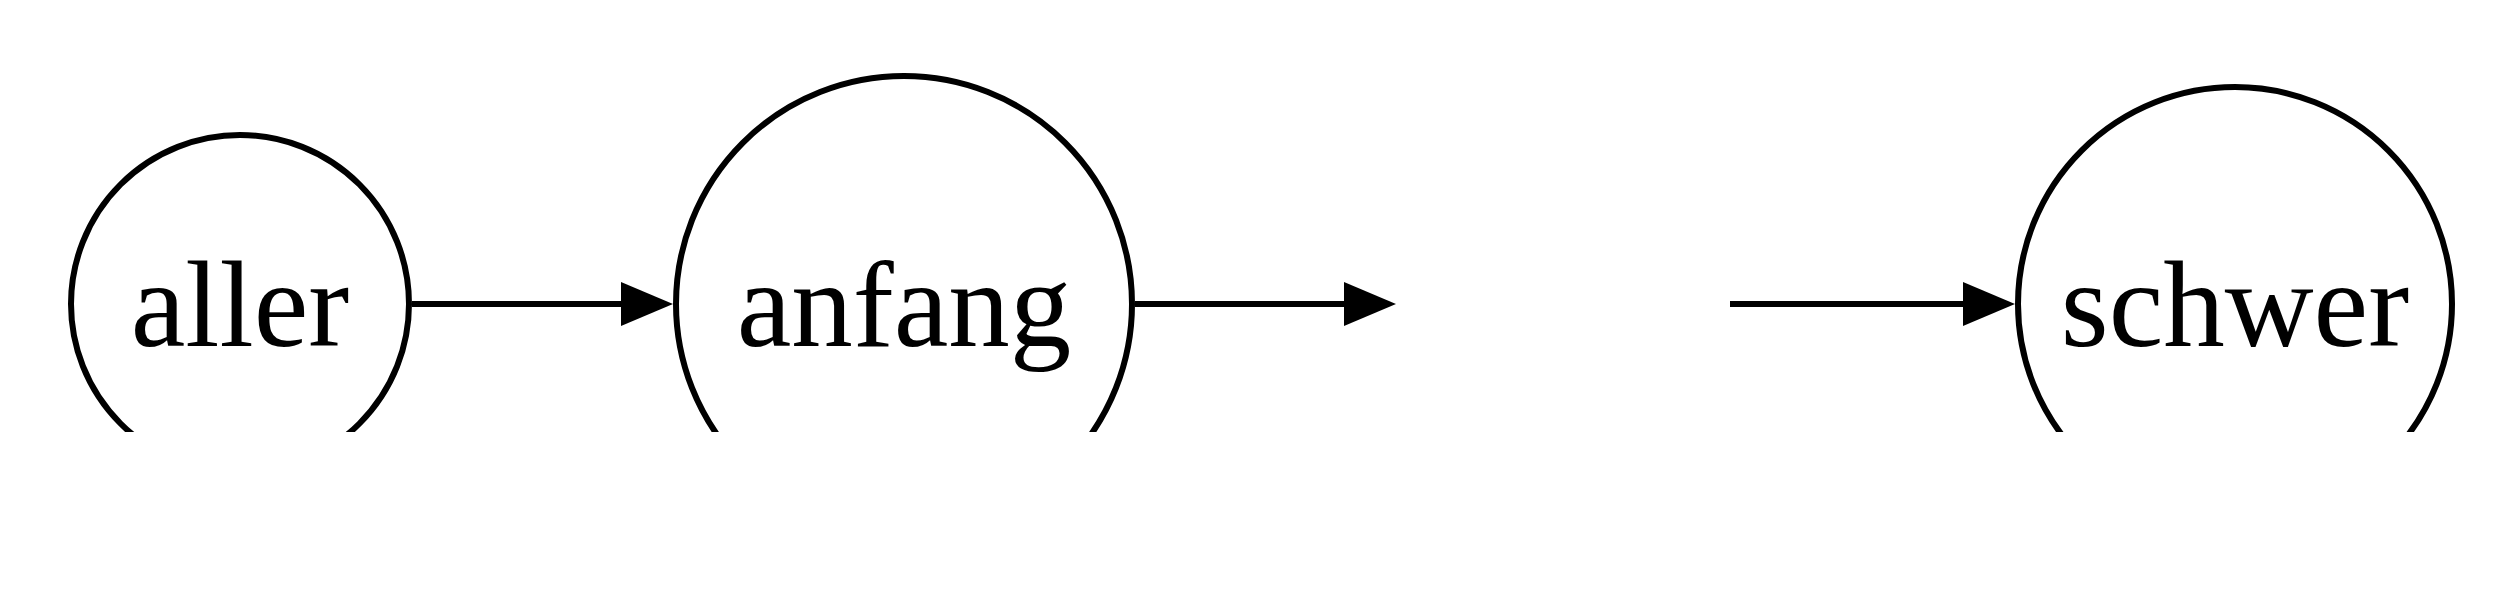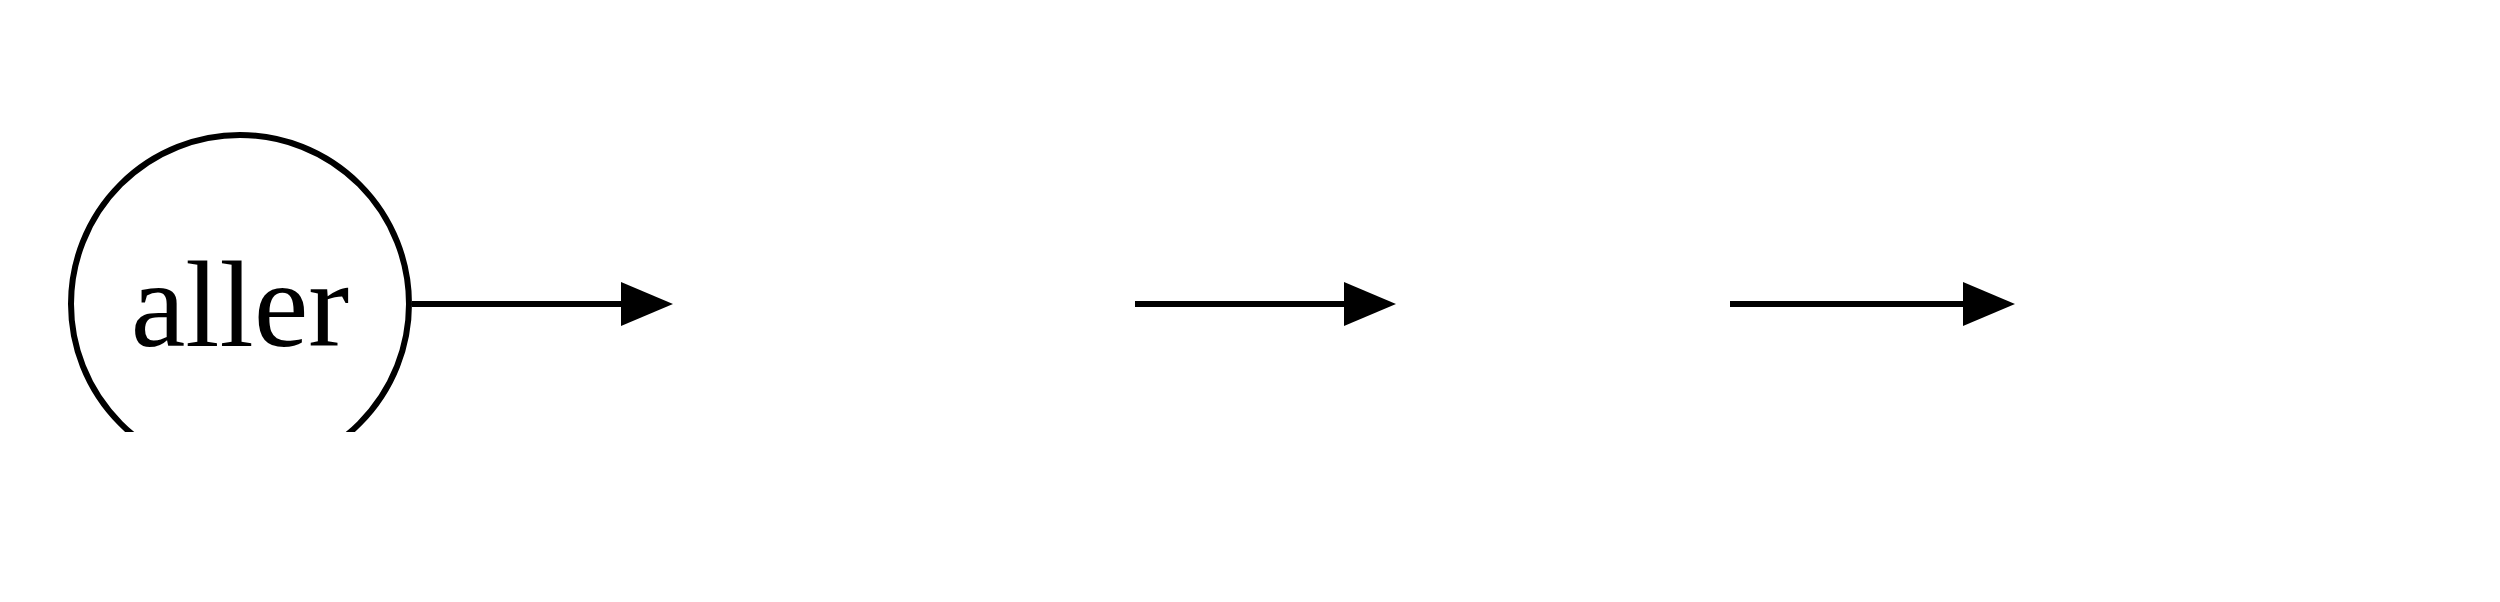--- a/index.html
+++ b/index.html
@@ -66,22 +66,28 @@
 </style>
 </head>
 <body>
 
 <div class="canvas">
 
   <div class="node node-aller">
     <span class="node-label">aller</span>
   </div>
 
+  <div class="node node-anfang">
+    <span class="node-label">anfang</span>
+  </div>
 
 
+  <div class="node node-schwer">
+    <span class="node-label">schwer</span>
+  </div>
 
   <div class="edge edge-1">
     <div class="edge-line"></div>
     <div class="edge-arrowhead"></div>
   </div>
 
   <div class="edge edge-2">
     <div class="edge-line"></div>
     <div class="edge-arrowhead"></div>
   </div>

